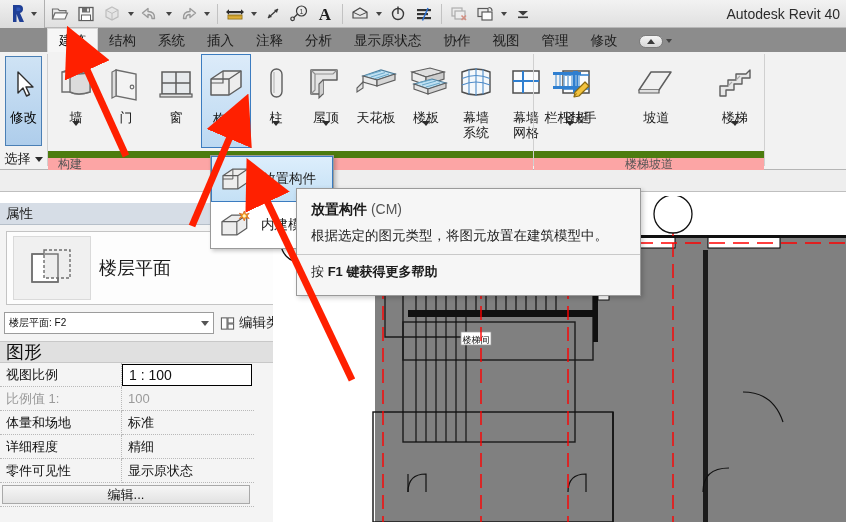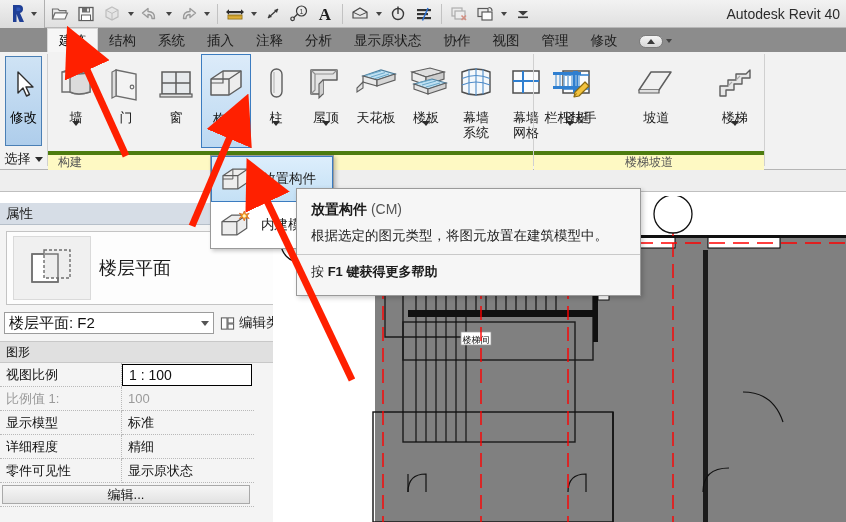--- a/index.html
+++ b/index.html
@@ -81,22 +81,22 @@
   .ribbon {
     position: absolute; left: 0; top: 52px; width: 846px; height: 118px;
     background: #f2f2f2;
     border-bottom: 1px solid #b5b5b5;
     display: flex;
   }
   .rpanel { display: flex; flex-direction: column; height: 118px; }
   .rpanel-items { flex: 1; display: flex; align-items: flex-start; padding: 2px 3px 0 3px; }
   .rpanel-label {
     height: 19px; display: flex; align-items: center; justify-content: center;
-    font-size: 12px; color: #555; background: #fef9c3;
-    border-top: 4px solid #4d7c0f;
+    font-size: 12px; color: #555; background: #fca5a5;
+    border-top: 7px solid #4d7c0f;
   }
   .vsep { width: 1px; background: #d0d0d0; height: 112px; align-self: flex-start; margin-top:2px;}
 
   .big-btn {
     width: 58px; min-width: 50px; height: 94px;
     display: flex; flex-direction: column; align-items: center;
     padding-top: 4px; cursor: default;
   }
   .big-btn .ico { height: 52px; display:flex; align-items:center; justify-content:center; }
   .big-btn .lbl {
@@ -188,34 +188,34 @@
   }
   .type-name { flex: 1; font-size: 18px; color: #1a1a1a; }
   .type-caret { padding-right: 4px; }
 
   .instance-row {
     margin: 6px 4px 0 4px; height: 24px; display: flex; align-items: center; gap: 6px;
   }
   .combo {
     flex: 1; height: 22px; background: #ffffff; border: 1px solid #9c9c9c;
     display: flex; align-items: center; padding: 0 4px;
-    font-size: 15px; color: #111;
+    font-size: 10px; color: #111;
   }
   .combo .v { flex: 1; white-space: nowrap; overflow: hidden; }
   .chev { width:0;height:0;border-left:4px solid transparent;border-right:4px solid transparent;border-top:5px solid #555; }
   .edit-type {
     display: flex; align-items: center; gap: 4px; font-size: 13.5px; color: #1a1a1a;
     padding-right: 2px;
   }
 
   .grp-header {
     margin-top: 6px; height: 22px; background: #e0e0e0; border-top: 1px solid #c8c8c8;
     border-bottom: 1px solid #c8c8c8;
     display: flex; align-items: center; padding: 0 6px;
-    font-size: 12px; color: #111;
+    font-size: 18px; color: #111;
   }
   .grp-header .spacer { flex: 1; }
 
   .ptable { width: 254px; }
   .prow { height: 24px; display: flex; align-items: stretch; }
   .pk {
     width: 122px; display: flex; align-items: center; padding-left: 6px;
     font-size: 13px; color: #111;
     border-bottom: 1px dotted #b9b9b9; border-right: 1px dotted #b9b9b9;
   }
@@ -736,21 +736,21 @@
     <div class="ptable">
       <div class="prow">
         <div class="pk">视图比例</div>
         <div class="pv active">1 : 100</div>
       </div>
       <div class="prow">
         <div class="pk dim">比例值 1:</div>
         <div class="pv dim">100</div>
       </div>
       <div class="prow">
-        <div class="pk">显示模型</div>
+        <div class="pk">体量和场地</div>
         <div class="pv">标准</div>
       </div>
       <div class="prow">
         <div class="pk">详细程度</div>
         <div class="pv">精细</div>
       </div>
       <div class="prow">
         <div class="pk">零件可见性</div>
         <div class="pv">显示原状态</div>
       </div>

